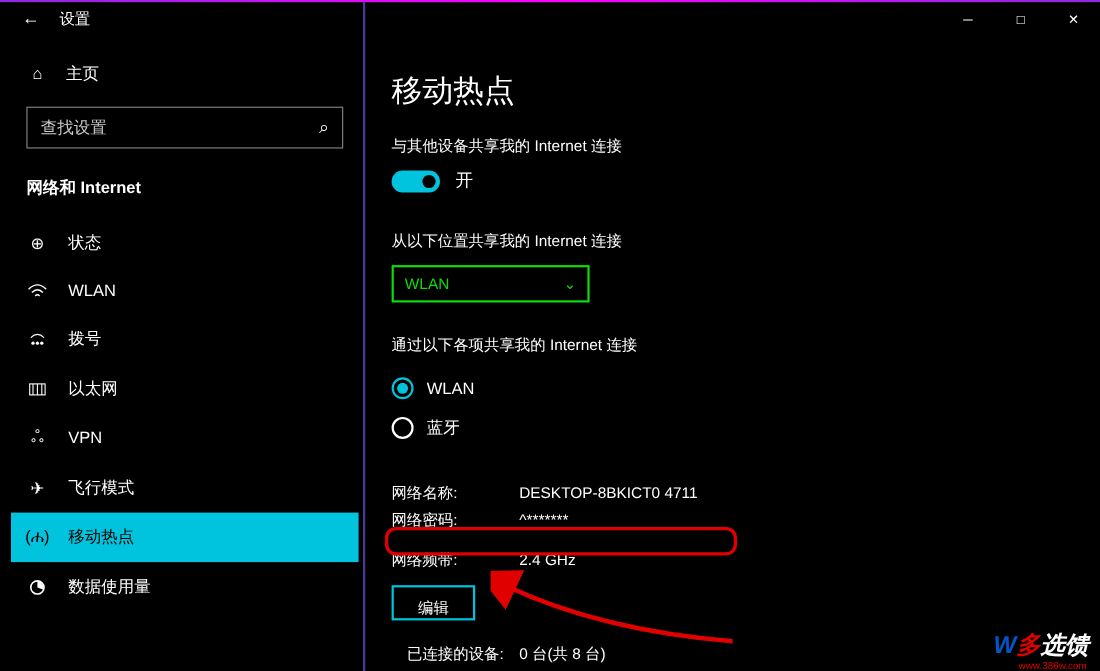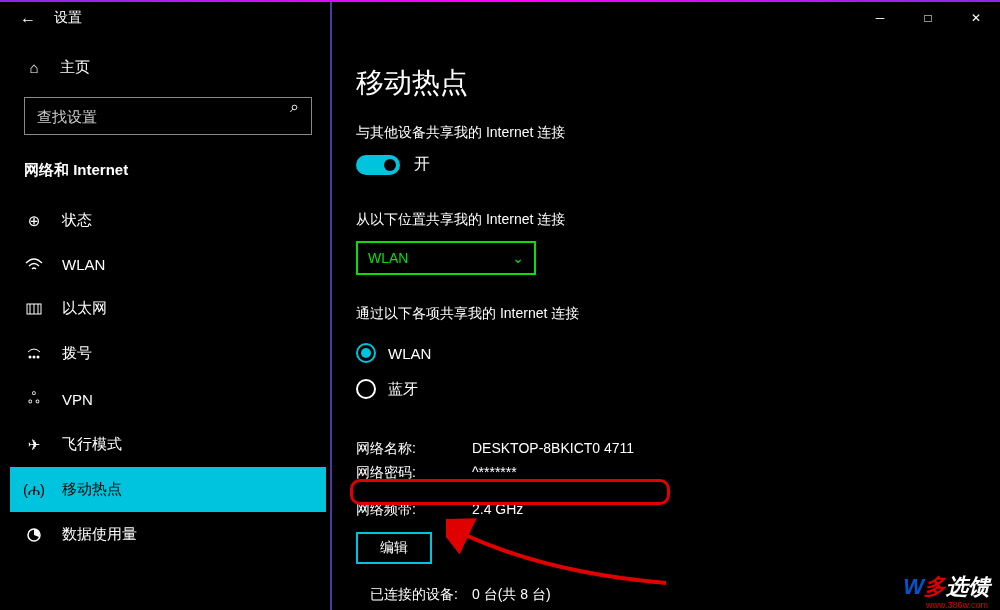--- a/index.html
+++ b/index.html
@@ -8,21 +8,21 @@
 .top-border { position: absolute; top: 0; left: 0; right: 0; height: 2px; background: linear-gradient(90deg, #8a2be2, #ff00ff, #8a2be2); }
 
 .titlebar { position: absolute; top: 2px; left: 0; right: 0; height: 32px; display: flex; align-items: center; padding-left: 12px; }
 .titlebar .back { width: 32px; text-align: center; font-size: 16px; cursor: pointer; }
 .titlebar .title { font-size: 14px; margin-left: 10px; }
 .win-controls { position: absolute; right: 0; top: 2px; display: flex; }
 .win-btn { width: 48px; height: 32px; display: flex; align-items: center; justify-content: center; font-size: 12px; }
 
 .sidebar { position: absolute; top: 48px; left: 10px; width: 316px; bottom: 0; }
 .home-row { display: flex; align-items: center; padding: 10px 14px; gap: 16px; font-size: 15px; }
-.search-box { margin: 10px 14px 18px 14px; height: 38px; border: 1px solid #888; display: flex; padding: 0 12px; justify-content: space-between; }
+.search-box { margin: 10px 14px 18px 14px; height: 38px; border: 1px solid #888; display: flex; align-items: center; padding: 0 12px; justify-content: space-between; }
 .search-box input { background: transparent; border: none; outline: none; color: #fff; font-size: 15px; flex: 1; }
 .search-box input::placeholder { color: #ccc; }
 .section-label { font-size: 15px; font-weight: 600; padding: 8px 14px 18px 14px; }
 .nav-item { display: flex; align-items: center; padding: 13px 14px; gap: 18px; font-size: 15px; cursor: pointer; }
 .nav-item.selected { background: #00c4dd; color: #000; }
 .nav-icon { width: 20px; display: inline-flex; justify-content: center; }
 
 .divider { position: absolute; left: 330px; top: 2px; bottom: 0; width: 2px; background: #4a3aa0; }
 
 .content { position: absolute; top: 48px; left: 356px; right: 20px; bottom: 0; padding-top: 16px; }
@@ -41,21 +41,21 @@
 .radio.checked { border-color: #00c4dd; }
 .radio.checked::after { content: ""; position: absolute; width: 10px; height: 10px; border-radius: 50%; background: #00c4dd; top: 3px; left: 3px; }
 
 .info-table { font-size: 14px; }
 .info-row { display: flex; padding: 3px 0; }
 .info-label { width: 116px; }
 .info-value { }
 
 .highlight-box { position: absolute; left: -6px; width: 320px; height: 26px; border: 3px solid #e00000; border-radius: 10px; pointer-events: none; }
 
-.edit-btn { margin-top: 10px; width: 76px; height: 32px; border: 2px solid #00c4dd; display: flex; align-items: center; justify-content: center; font-size: 14px; }
+.edit-btn { margin-top: 10px; width: 76px; height: 32px; border: 2px solid #00c4dd; display: flex; align-items: flex-end; justify-content: center; font-size: 14px; }
 
 .arrow-svg { position: absolute; pointer-events: none; }
 
 .connected { font-size: 14px; margin-top: 22px; }
 .connected-row { display: flex; }
 .connected-label { width: 116px; text-align: center; }
 
 .watermark { position: absolute; right: 10px; bottom: 8px; font-size: 22px; font-weight: bold; font-style: italic; }
 .watermark .w1 { color: #0055cc; }
 .watermark .w2 { color: #e00000; }
@@ -96,38 +96,38 @@
     <span class="nav-icon">
       <svg width="18" height="14" viewBox="0 0 18 14">
           <path d="M1 5 Q9 -3 17 5 M4 8 Q9 3 14 8 M7 11 Q9 9 11 11" stroke="#fff" stroke-width="1.3" fill="none"></path>
         </svg>
     </span>
     <span>WLAN</span>
   </div>
   <div class="nav-item">
     <span class="nav-icon">
       <svg width="18" height="14" viewBox="0 0 18 14">
+          <circle cx="5" cy="10" r="1.5" fill="#fff"></circle>
+          <circle cx="9" cy="10" r="1.5" fill="#fff"></circle>
+          <circle cx="13" cy="10" r="1.5" fill="#fff"></circle>
+          <path d="M3 5 Q9 -1 15 5" stroke="#fff" fill="none"></path>
+        </svg>
+    </span>
+    <span>拨号</span>
+  </div>
+  <div class="nav-item">
+    <span class="nav-icon">
+      <svg width="18" height="14" viewBox="0 0 18 14">
           <rect x="2" y="2" width="14" height="10" stroke="#fff" fill="none"></rect>
           <line x1="5" y1="2" x2="5" y2="12" stroke="#fff"></line>
           <line x1="9" y1="2" x2="9" y2="12" stroke="#fff"></line>
           <line x1="13" y1="2" x2="13" y2="12" stroke="#fff"></line>
         </svg>
     </span>
     <span>以太网</span>
-  </div>
-  <div class="nav-item">
-    <span class="nav-icon">
-      <svg width="18" height="14" viewBox="0 0 18 14">
-          <circle cx="5" cy="10" r="1.5" fill="#fff"></circle>
-          <circle cx="9" cy="10" r="1.5" fill="#fff"></circle>
-          <circle cx="13" cy="10" r="1.5" fill="#fff"></circle>
-          <path d="M3 5 Q9 -1 15 5" stroke="#fff" fill="none"></path>
-        </svg>
-    </span>
-    <span>拨号</span>
   </div>
   <div class="nav-item">
     <span class="nav-icon">ஃ</span>
     <span>VPN</span>
   </div>
   <div class="nav-item">
     <span class="nav-icon">✈</span>
     <span>飞行模式</span>
   </div>
   <div class="nav-item selected">

